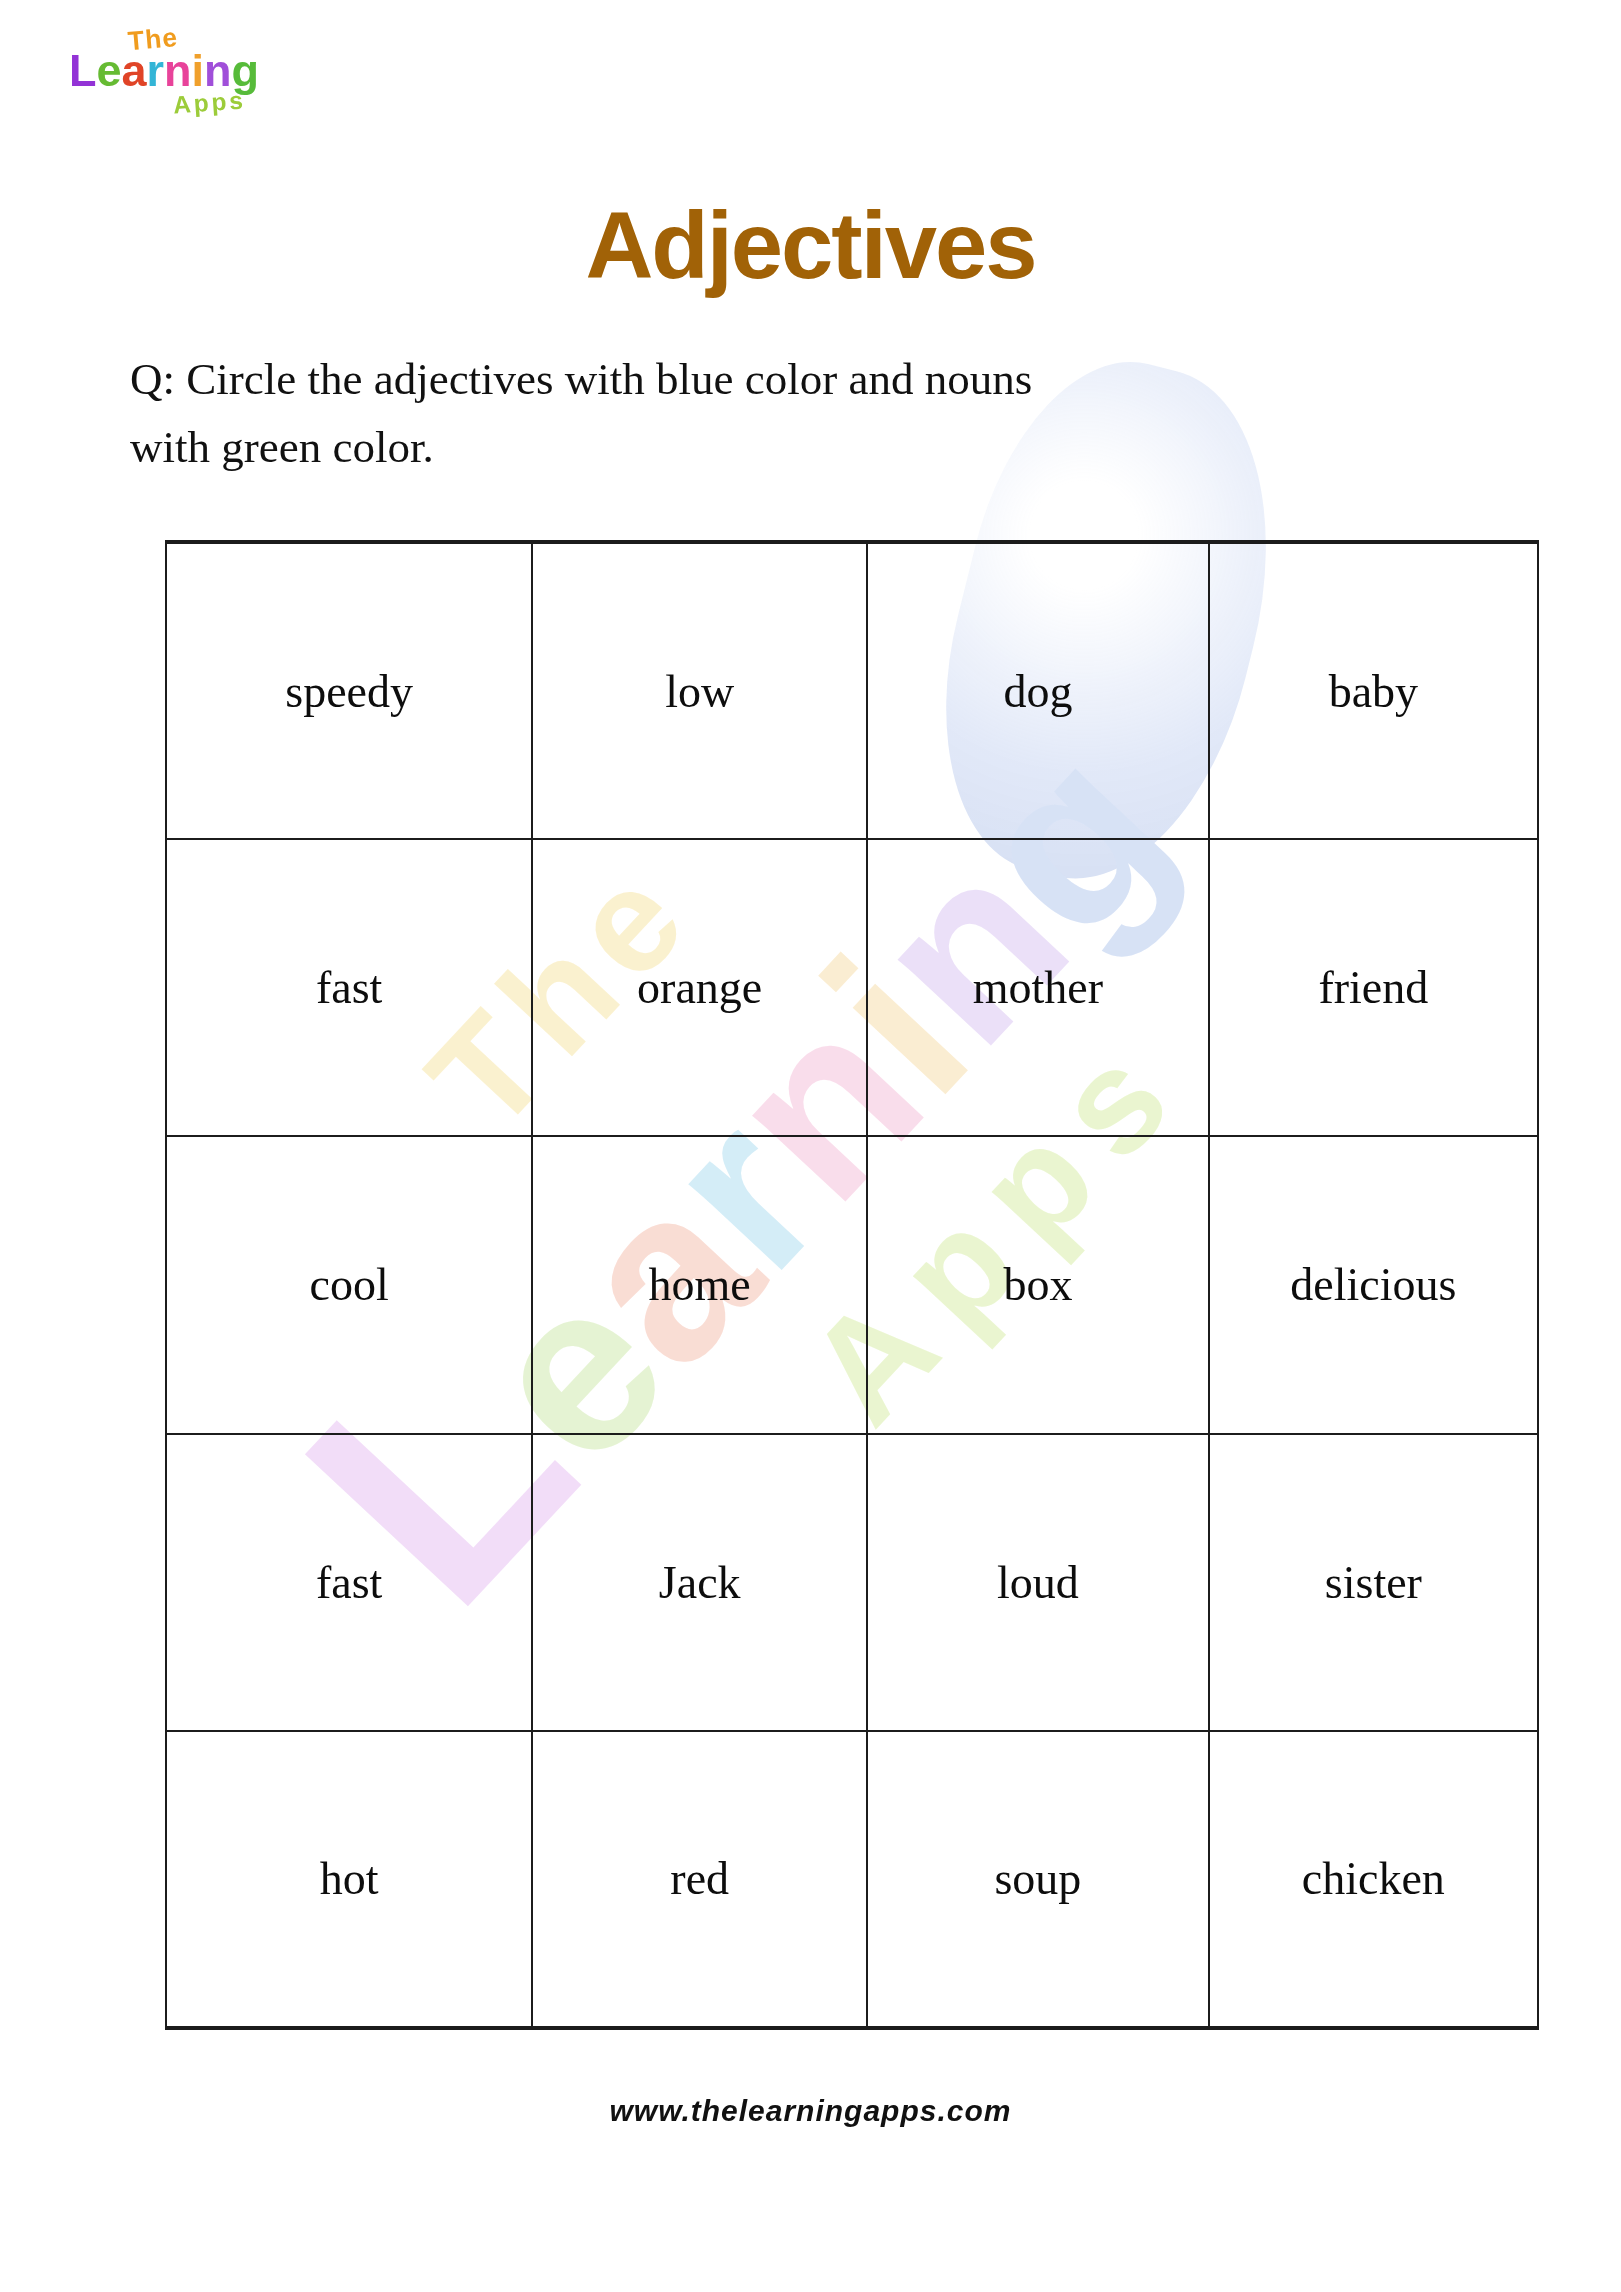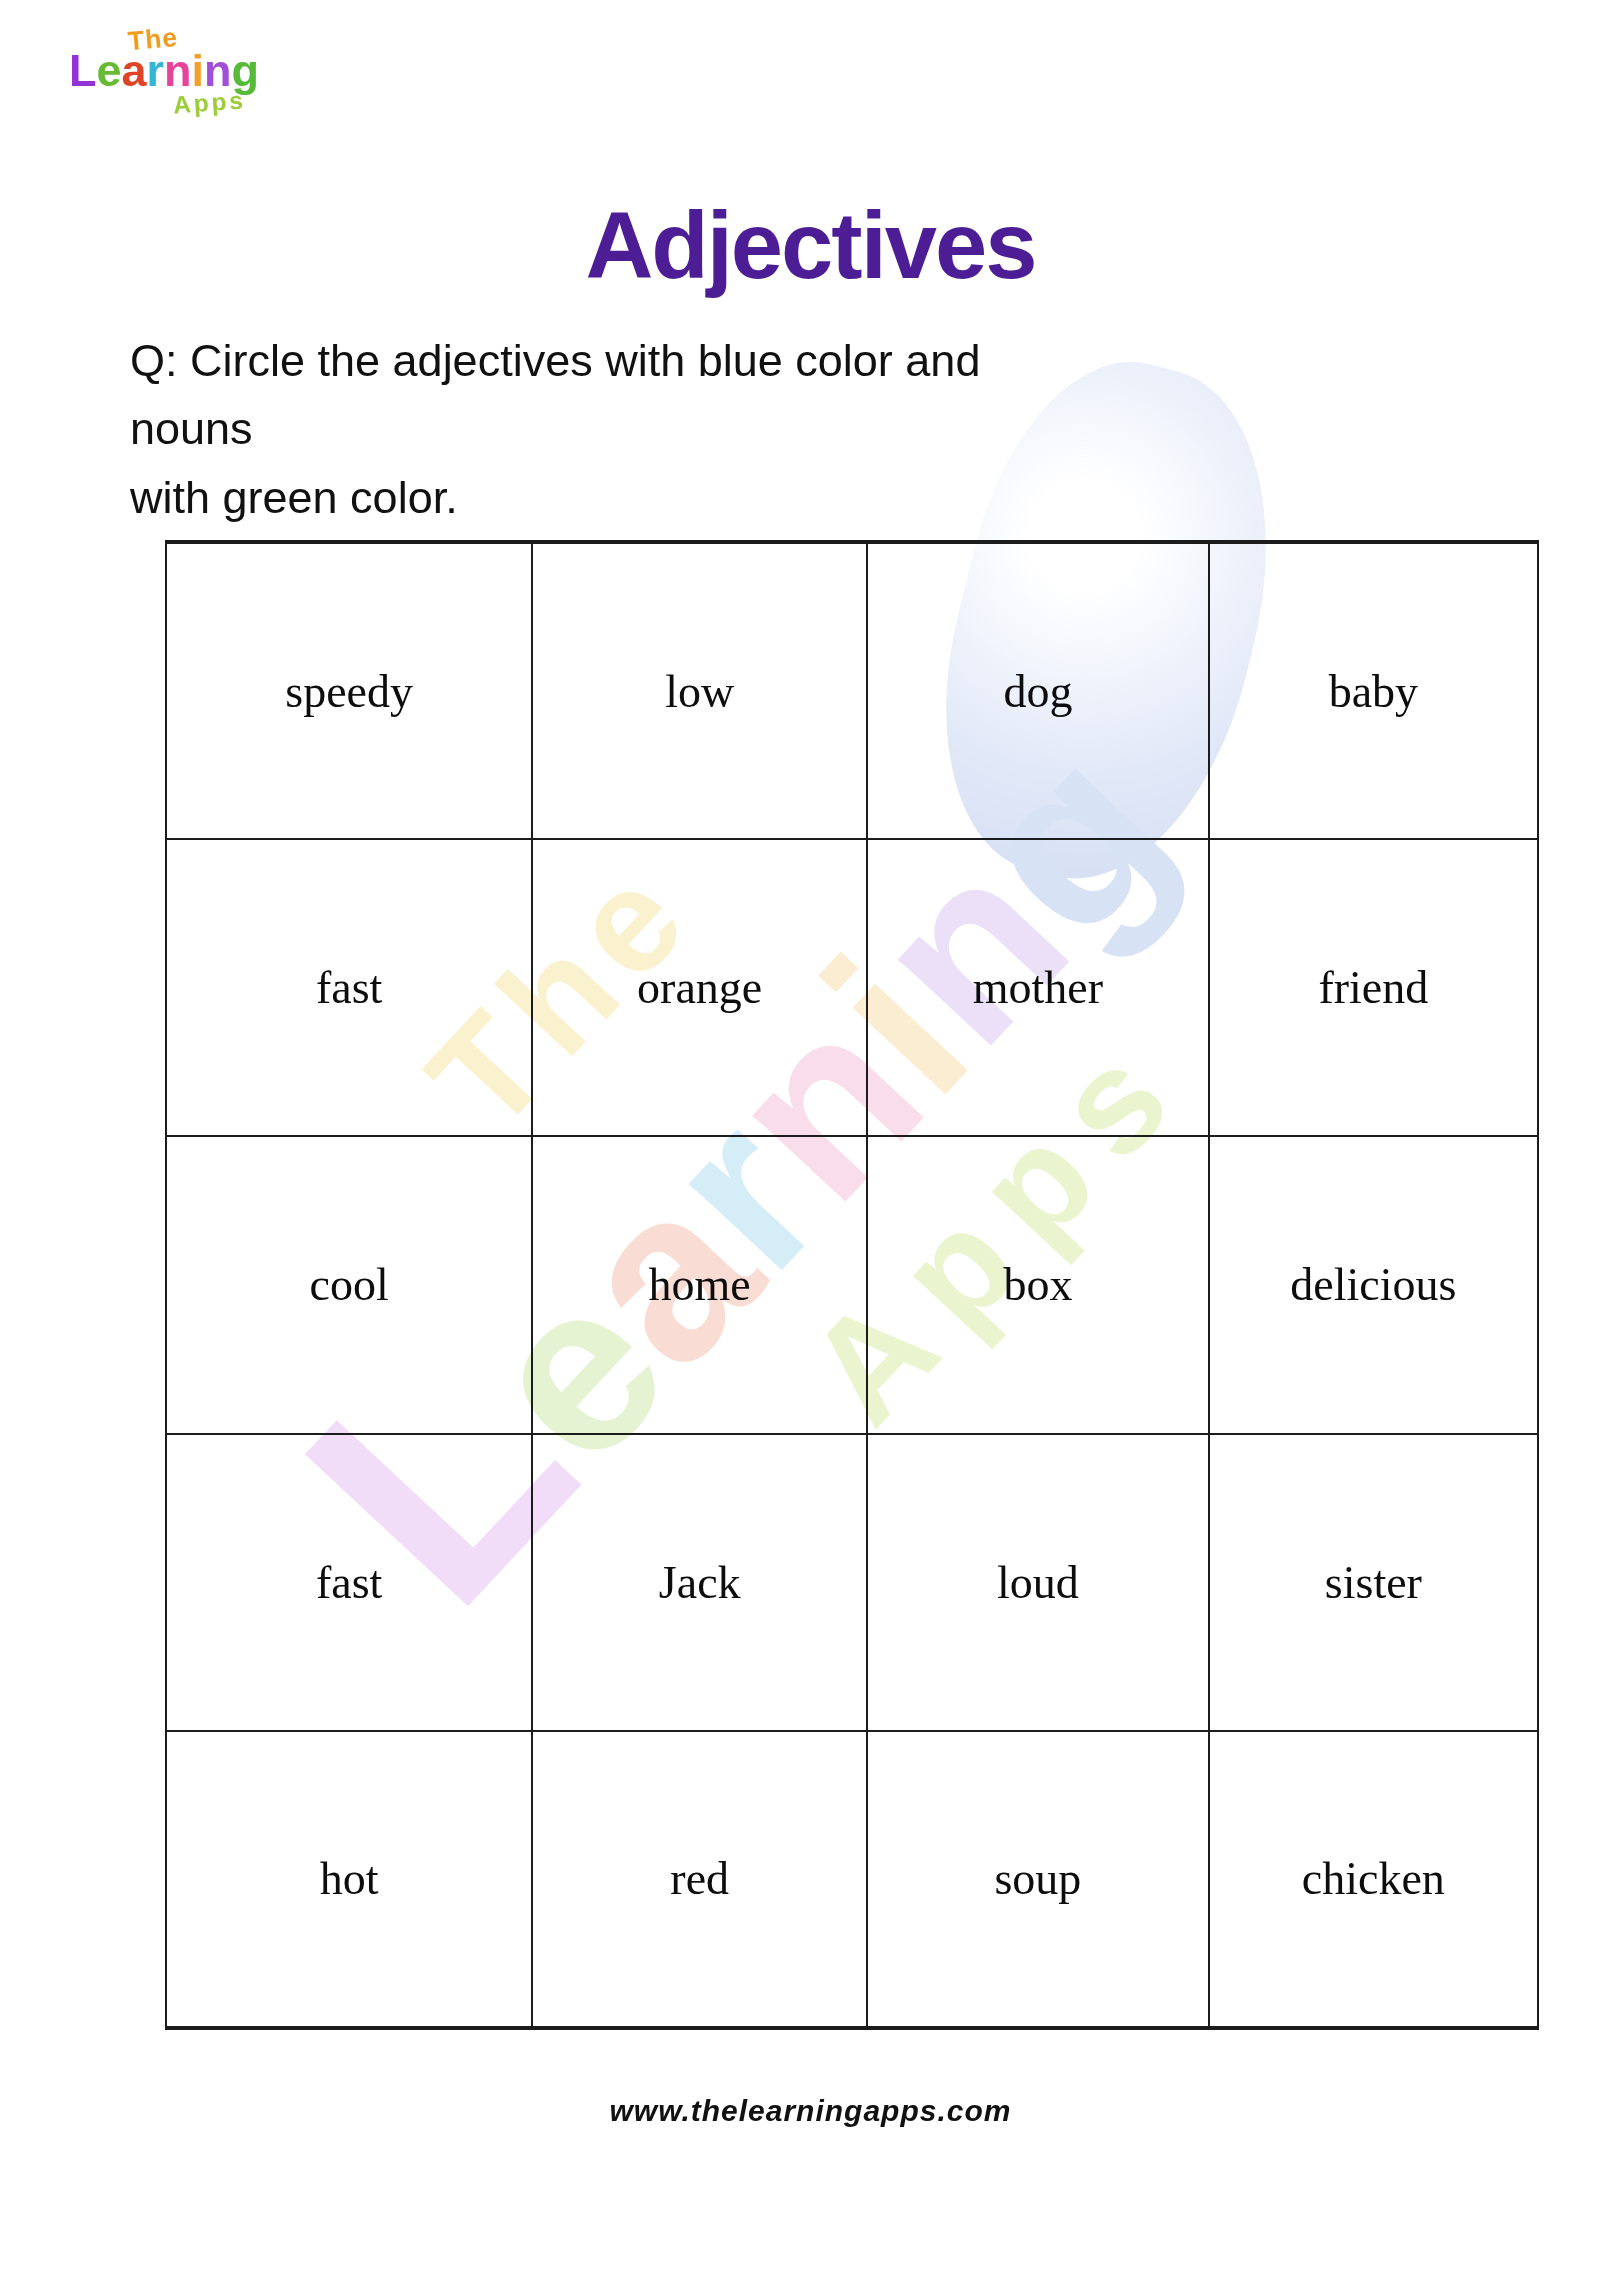--- a/index.html
+++ b/index.html
@@ -79,27 +79,27 @@
   
   .page-title {
     position: absolute;
     left: 0; top: 192px;
     width: 100%;
     text-align: center;
     font-family: "Liberation Sans", sans-serif;
     font-weight: bold;
     font-size: 94px;
     letter-spacing: -2px;
-    color: #4c1d95;
+    color: #a16207;
   }
   .question {
     position: absolute;
-    left: 130px; top: 327px;
+    left: 130px; top: 345px;
     width: 980px;
-    font-family: Liberation Sans, sans-serif;
+    font-family: Liberation Serif, serif;
     font-size: 45px;
     line-height: 1.52;
     color: #111111;
   }
 
   
   table.words {
     position: absolute;
     left: 165px; top: 540px;
     width: 1374px;

